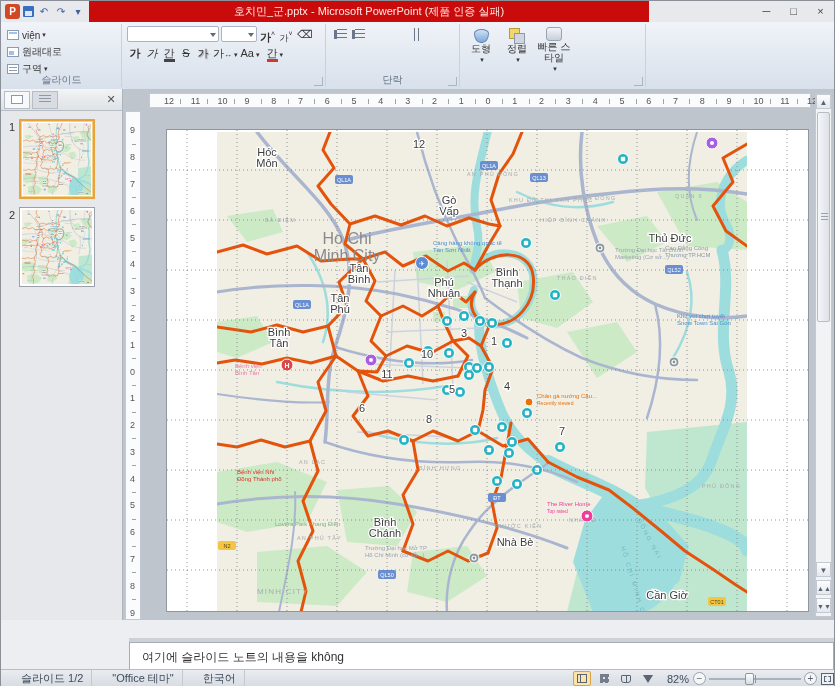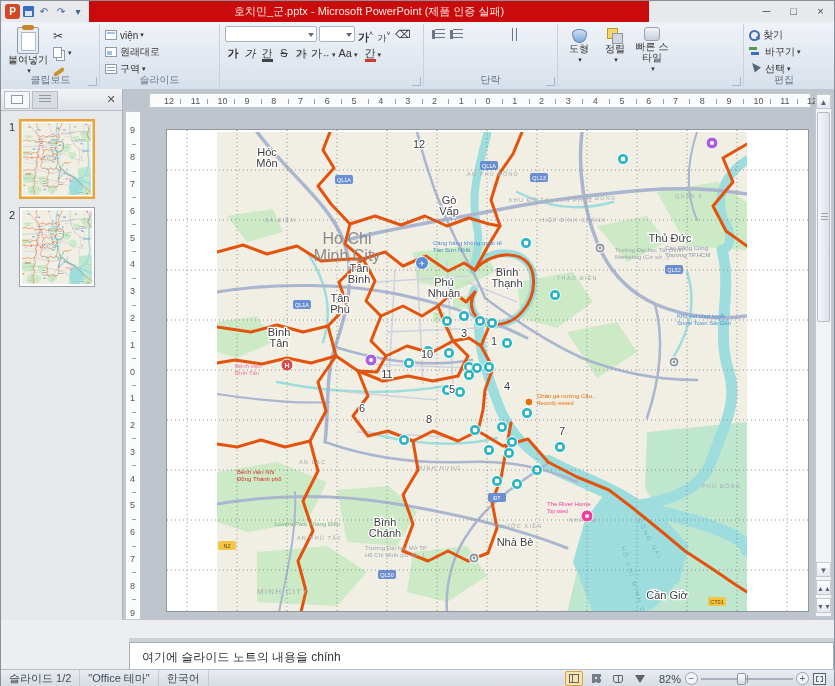--- a/index.html
+++ b/index.html
@@ -100,22 +100,22 @@
   .vscroll{position:absolute;right:2px;top:4px;width:17px;height:524px;background:#f2f3f5;border:1px solid #c3c9d1;}
   .varrow{position:absolute;left:0;width:15px;height:15px;text-align:center;font-size:8px;color:#5a6472;line-height:15px;background:linear-gradient(#fdfdfe,#e4e8ed);border:1px solid #c3c9d1;}
   .vthumb{position:absolute;left:1px;top:18px;width:13px;height:210px;background:linear-gradient(90deg,#f4f6f8,#dde2e8);border:1px solid #b7bdc5;border-radius:2px;}
   .vthumb::after{content:"";position:absolute;left:3px;top:100px;width:7px;height:1px;background:#9aa2ad;box-shadow:0 3px 0 #9aa2ad,0 6px 0 #9aa2ad;}
   
   .notes{position:absolute;left:128px;top:641px;width:705px;height:27px;background:#fff;border:1px solid #a7adb6;border-bottom:none;}
   .notes-split{position:absolute;left:128px;top:637px;width:705px;height:4px;background:#ccd1d8;}
   .notes span{display:block;padding:6px 0 0 12px;font-size:12px;color:#333;}
   
   .statusbar{position:absolute;left:0;top:668px;width:100%;height:18px;background:linear-gradient(#e9ecf0,#d7dce3);border-top:1px solid #b7bdc5;display:flex;align-items:center;font-size:11px;color:#3f4a5a;}
-  .sitem{padding:0 8px;border-right:1px solid #c3c9d1;height:100%;display:flex;align-items:center;}
-  .sright{margin-left:auto;display:flex;align-items:center;gap:4px;padding-right:8px;}
+  .sitem{padding:0 8px;border-right:1px solid #c3c9d1;height:100%;display:flex;align-items:center;margin-left:12px;}
+  .sright{margin-left:auto;display:flex;align-items:center;gap:4px;padding-right:0;}
   .vbtn{width:18px;height:15px;display:flex;align-items:center;justify-content:center;border:1px solid transparent;}
   .vbtn.sel{background:#fbe3a9;border-color:#d8a348;border-radius:2px;}
   .vi-normal{width:10px;height:9px;border:1px solid #5a6472;position:relative;}
   .vi-normal::before{content:"";position:absolute;left:2px;top:0;width:1px;height:100%;background:#5a6472;}
   .vi-sorter{width:9px;height:9px;background:repeating-linear-gradient(90deg,#5a6472 0 3px,transparent 3px 5px),repeating-linear-gradient(#5a6472 0 3px,transparent 3px 5px);opacity:.8;}
   .vi-read{width:10px;height:8px;border:1px solid #5a6472;border-radius:1px 1px 3px 3px;position:relative;}
   .vi-read::before{content:"";position:absolute;left:4px;top:0;width:1px;height:100%;background:#5a6472;}
   .vi-show{width:0;height:0;border-left:5px solid transparent;border-right:5px solid transparent;border-top:8px solid #5a6472;}
   .zoomlbl{min-width:28px;text-align:right;}
   .zslider{display:flex;align-items:center;gap:3px;}
@@ -145,43 +145,20 @@
     </div>
     <div class="winbtns">
       <div class="winbtn">─</div>
       <div class="winbtn">□</div>
       <div class="winbtn">×</div>
     </div>
   </div>
 
 
   <div class="ribbon">
-    <div class="rgroup" style="width:98px">
-      <div class="grow">
-        <div class="bigbtn">
-          <div class="clip-ic"></div>
-          <span>붙여넣기</span>
-            <span class="dd">▾</span>
-        </div>
-        <div class="minicol" style="padding-top:3px">
-          <div class="minibtn">
-              <span class="cut-ic"></span>
-            </div>
-          <div class="minibtn">
-              <span class="copy-ic"></span>
-              <span class="dd">▾</span>
-            </div>
-          <div class="minibtn">
-              <span class="brush-ic"></span>
-            </div>
-        </div>
-      </div>
-      <div class="glabel">클립보드</div>
-      <div class="launcher"></div>
-    </div>
 
     <div class="rgroup" style="width:120px">
       <div class="grow">
         <div class="minicol" style="padding-top:2px">
           <div class="minibtn">
               <span class="layout-ic"></span>
               <span>viện</span>
               <span class="dd">▾</span>
             </div>
           <div class="minibtn">
@@ -254,39 +231,20 @@
         </div>
         <div class="bigbtn" style="width:38px">
           <div class="qs-ic"></div>
           <span>빠른 스타일</span>
             <span class="dd">▾</span>
         </div>
       </div>
       <div class="launcher"></div>
     </div>
 
-    <div class="rgroup" style="width:80px;border-right:none">
-      <div class="minicol" style="padding-top:2px">
-        <div class="minibtn">
-            <span class="ic14 find-ic"></span>
-            <span>찾기</span>
-          </div>
-        <div class="minibtn">
-            <span class="ic14 repl-ic"></span>
-            <span>바꾸기</span>
-            <span class="dd">▾</span>
-          </div>
-        <div class="minibtn">
-            <span class="ic14 sel-ic"></span>
-            <span>선택</span>
-            <span class="dd">▾</span>
-          </div>
-      </div>
-      <div class="glabel">편집</div>
-    </div>
   </div>
 
   <div class="workspace">
     <div class="lpanel">
       <div class="ptabs">
         <div class="ptab">
             <div class="mini-sl"></div>
           </div>
         <div class="ptab unsel">
             <div class="mini-ol"></div>
@@ -1117,21 +1075,21 @@
       <div class="varrow" style="top:0">▲</div>
       <div class="vthumb"></div>
       <div class="varrow" style="top:468px">▼</div>
       <div class="varrow" style="top:486px;font-size:7px">▲▲</div>
       <div class="varrow" style="top:504px;font-size:7px">▼▼</div>
     </div>
   </div>
 
   <div class="notes-split"></div>
   <div class="notes">
-    <span>여기에 슬라이드 노트의 내용을 chính</span>
+    <span>여기에 슬라이드 노트의 내용을 không</span>
   </div>
 
   <div class="statusbar">
     <div class="sitem">슬라이드 1/2</div>
     <div class="sitem">"Office 테마"</div>
     <div class="sitem">한국어</div>
     <div class="sright">
       <div class="vbtn sel">
           <div class="vi-normal"></div>
         </div>

